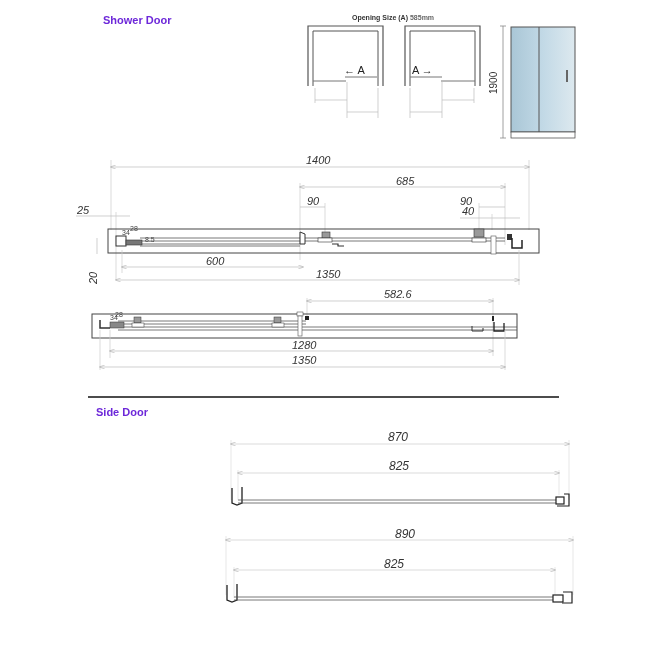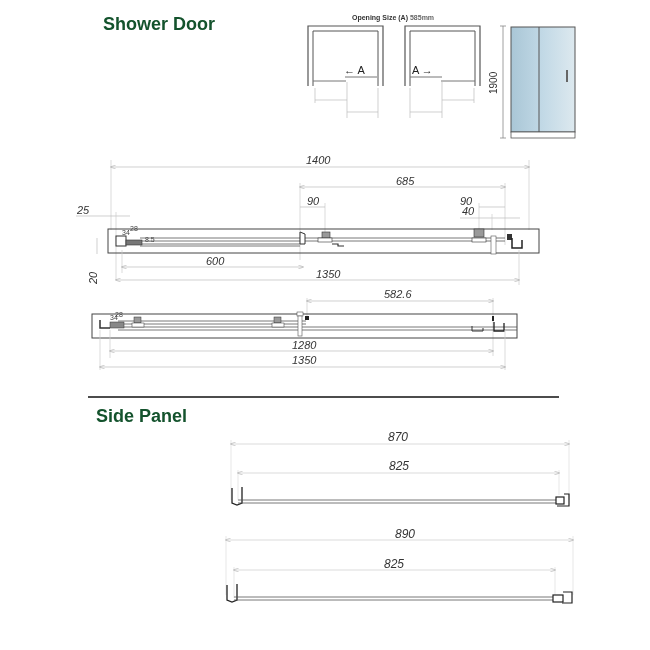--- a/index.html
+++ b/index.html
@@ -1,29 +1,29 @@
 <!DOCTYPE html>
 <html><head>
 <meta charset="utf-8">
 <style>
   html, body { margin: 0; padding: 0; background: #ffffff; }
   body { width: 650px; height: 650px; position: relative; overflow: hidden; font-family: "Liberation Sans", sans-serif; }
-  .title { position: absolute; font-weight: bold; font-size: 18px; color: #14532d; }
+  .title { position: absolute; font-weight: bold; font-size: 11px; color: #6d28d9; }
   svg { position: absolute; left: 0; top: 0; }
   .dim { font-family: "Liberation Sans", sans-serif; font-style: italic; font-size: 11px; fill: #333; }
   .small { font-family: "Liberation Sans", sans-serif; font-size: 7px; fill: #444; }
   .osz { font-family: "Liberation Sans", sans-serif; font-size: 7px; fill: #333; font-weight: bold; }
   .osz2 { font-family: "Liberation Sans", sans-serif; font-size: 7px; fill: #666; }
   .arrowA { font-family: "Liberation Sans", sans-serif; font-size: 11px; fill: #222; }
 </style>
 </head>
 <body>
 
 <div class="title" style="left:103px; top:14px;">Shower Door</div>
-<div class="title" style="left:96px; top:406px;">Side Panel</div>
+<div class="title" style="left:96px; top:406px;">Side Door</div>
 
 <svg width="650" height="650" viewBox="0 0 650 650">
   <defs>
     <marker id="ar" markerWidth="8" markerHeight="6" refX="7" refY="3" orient="auto">
       <path d="M0,0 L8,3 L0,6" fill="none" stroke="#aaa" stroke-width="0.8"></path>
     </marker>
     <marker id="al" markerWidth="8" markerHeight="6" refX="1" refY="3" orient="auto">
       <path d="M8,0 L0,3 L8,6" fill="none" stroke="#aaa" stroke-width="0.8"></path>
     </marker>
     <linearGradient id="glass" x1="0" x2="1" y1="0" y2="0">

